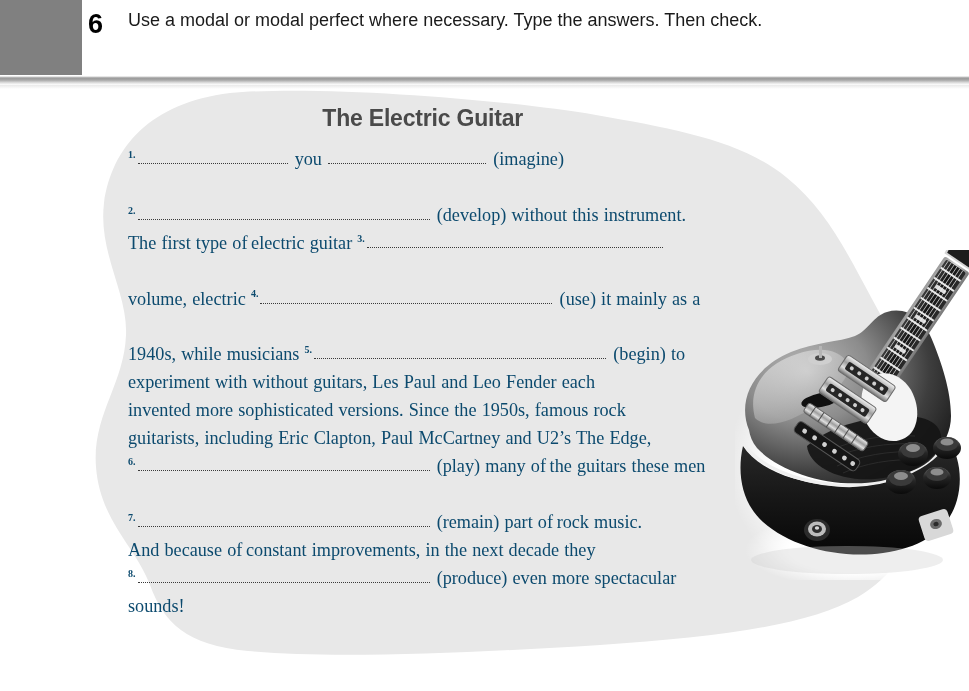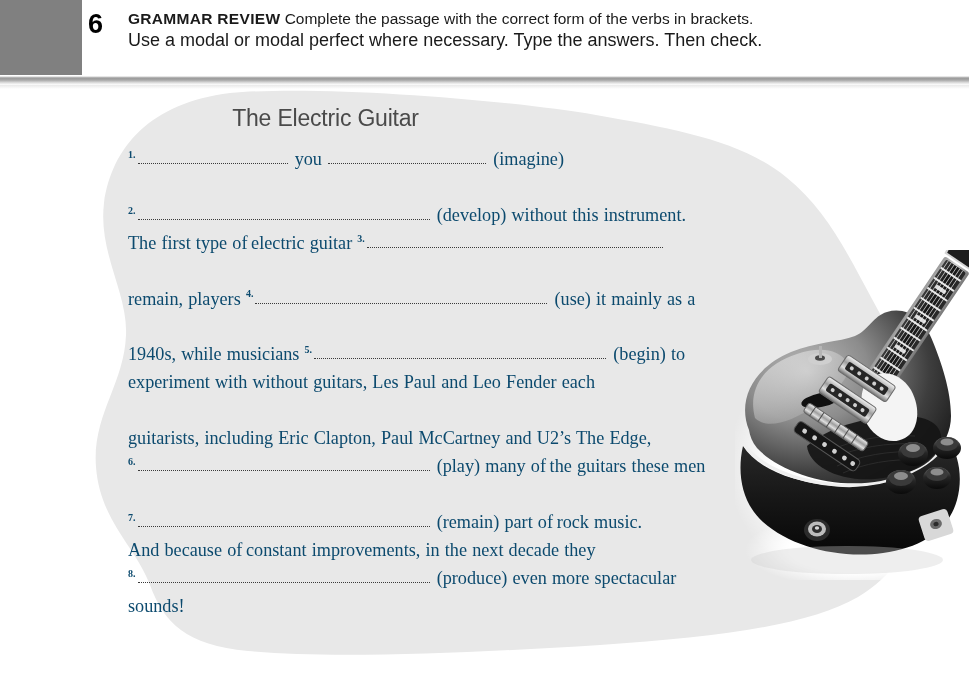--- a/index.html
+++ b/index.html
@@ -61,24 +61,24 @@
     position:absolute;left:0;top:85px;width:969px;height:606px;
   }
   #blob-svg{display:block;}
 
   
   #passage{
     position:absolute;left:128px;top:105px;width:600px;
   }
   #passage-title{
     font-family:"Liberation Sans", sans-serif;
-    font-weight:normal;
+    font-weight:bold;
     font-size:23px;
     color:#4a4a4a;
-    text-align:center;
+    text-align:right;
     width:395px;
     letter-spacing:-0.2px;
     margin:0 0 14px 0;
   }
   #passage-body{
     font-family:"Liberation Serif", serif;
     font-size:18.2px;
     line-height:27.9px;
     color:#0c4a6e;
     width:600px;
@@ -112,21 +112,20 @@
   }
   #guitar svg{display:block;}
 </style>
 </head>
 <body>
 
 <div id="header">
   <div id="header-gray-block"></div>
   <div id="header-text-wrap">
     <div id="exercise-number">6</div>
-    <div id="header-line1"><span id="header-label">GRAMMAR REVIEW</span> <span>Complete the passage with the correct form of the verbs in brackets.</span></div>
     <div id="header-line2">Use a modal or modal perfect where necessary. Type the answers. Then check.</div>
   </div>
 </div>
 <div id="divider-bar"></div>
 <div id="divider-shadow"></div>
 
 <div id="blob-layer">
   <svg id="blob-svg" width="969" height="606" viewBox="0 0 969 606" xmlns="http://www.w3.org/2000/svg">
     <path d="M 230 8
              C 150 18, 112 62, 104 118
@@ -156,33 +155,33 @@
     <br>
 
     <sup class="blank-num">2.</sup><span class="blank b-long"></span>
     <span>(develop) without this instrument.</span><br>
 
     <span>The first type of electric guitar</span>
     <sup class="blank-num">3.</sup><span class="blank b-xlong"></span><br>
 
     <br>
 
-    <span>remain, players</span>
+    <span>volume, electric</span>
     <sup class="blank-num">4.</sup><span class="blank b-long"></span>
     <span>(use) it mainly as a</span><br>
 
     <br>
 
     <span>1940s, while musicians</span>
     <sup class="blank-num">5.</sup><span class="blank b-long"></span>
     <span>(begin) to</span><br>
 
     <span>experiment with without guitars, Les Paul and Leo Fender each</span><br>
 
-    <br>
+    <span>invented more sophisticated versions. Since the 1950s, famous rock</span><br>
 
     <span>guitarists, including Eric Clapton, Paul McCartney and U2’s The Edge,</span><br>
 
     <sup class="blank-num">6.</sup><span class="blank b-long"></span>
     <span>(play) many of the guitars these men</span><br>
 
     <br>
 
     <sup class="blank-num">7.</sup><span class="blank b-long"></span>
     <span>(remain) part of rock music.</span><br>

